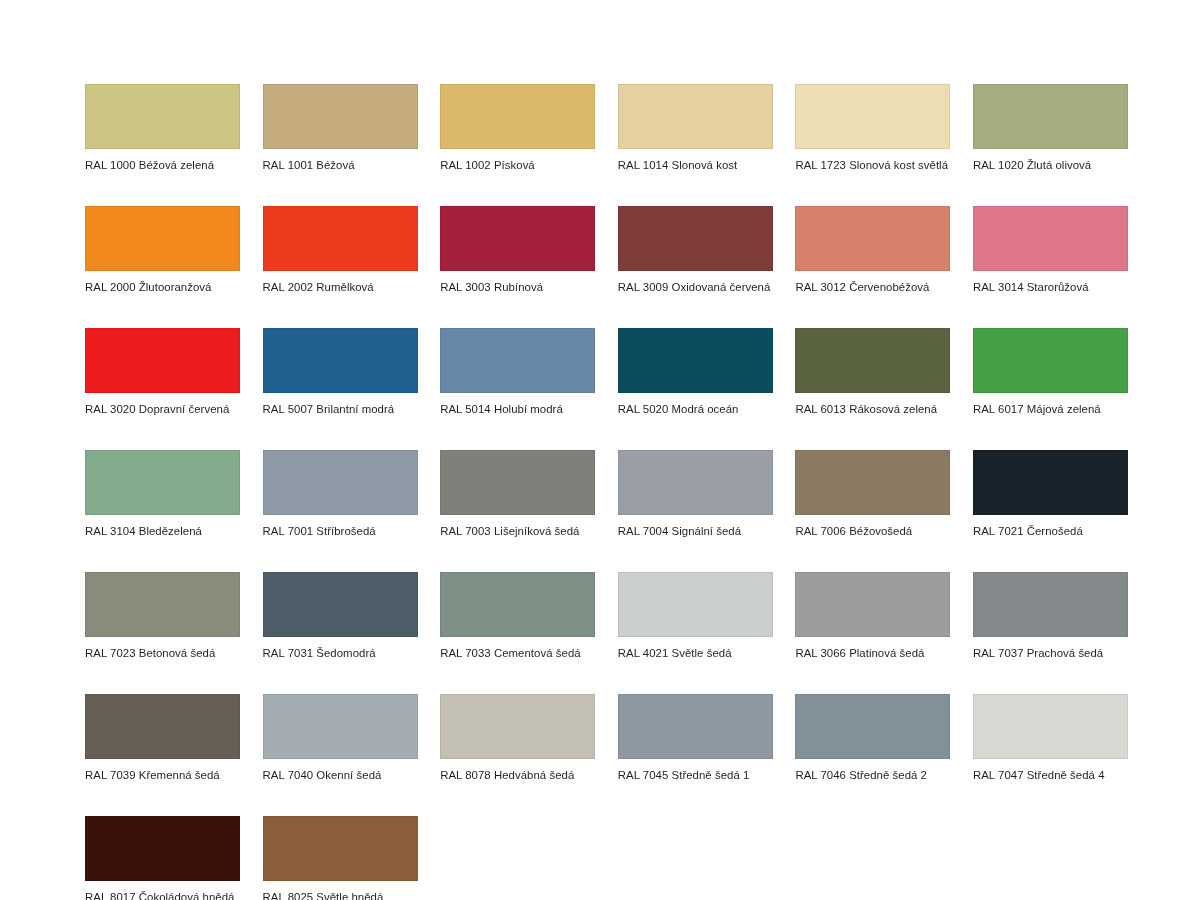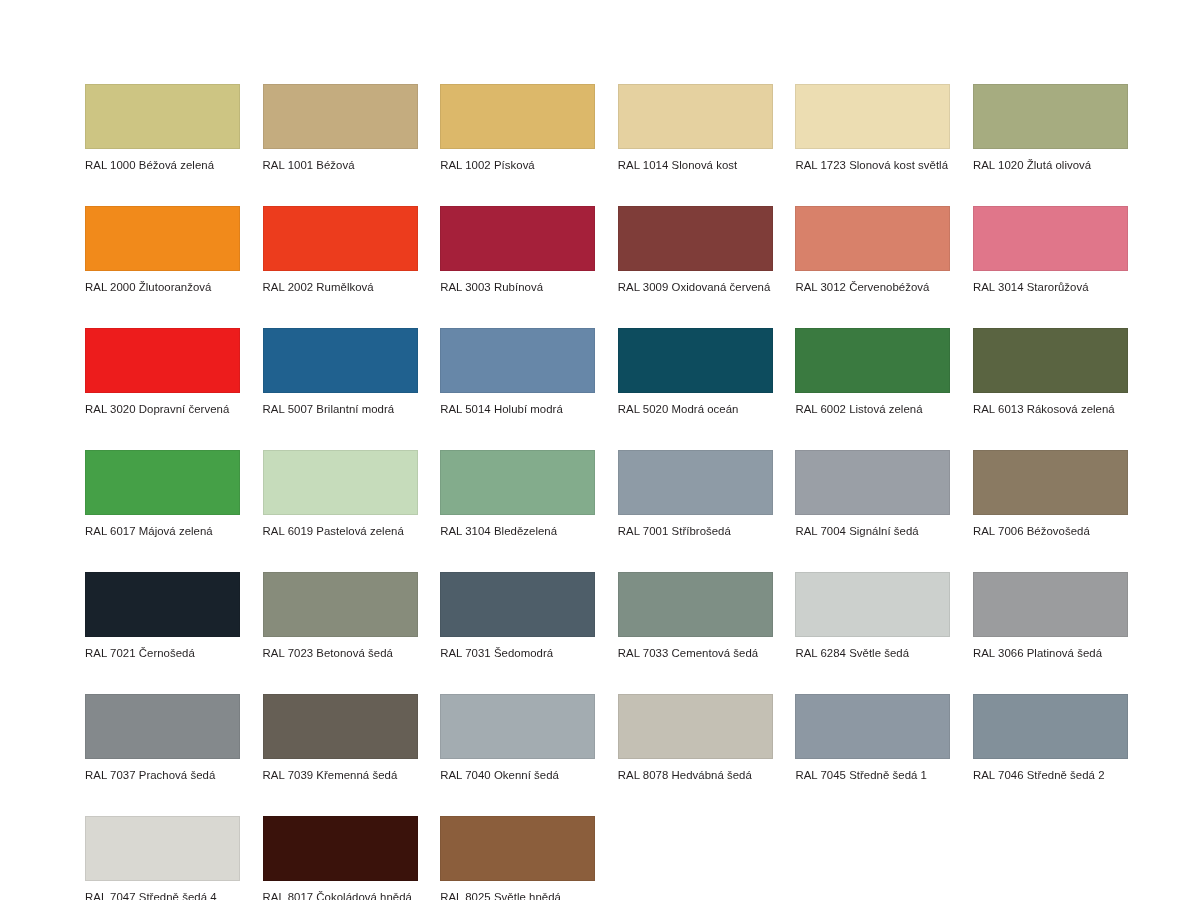--- a/index.html
+++ b/index.html
@@ -112,44 +112,40 @@
       </div>
       <div class="cell">
         <div class="swatch" style="background-color: rgb(103, 135, 168);"></div>
         <div class="caption">RAL 5014 Holubí modrá</div>
       </div>
       <div class="cell">
         <div class="swatch" style="background-color: rgb(13, 76, 94);"></div>
         <div class="caption">RAL 5020 Modrá oceán</div>
       </div>
       <div class="cell">
-        <div class="swatch" style="background-color: rgb(58, 122, 64);"></div>
-        <div class="caption">RAL 6002 Listová zelená</div>
-      </div>
-      <div class="cell">
         <div class="swatch" style="background-color: rgb(90, 100, 65);"></div>
         <div class="caption">RAL 6013 Rákosová zelená</div>
       </div>
       <div class="cell">
         <div class="swatch" style="background-color: rgb(69, 160, 71);"></div>
         <div class="caption">RAL 6017 Májová zelená</div>
       </div>
       <div class="cell">
-        <div class="swatch" style="background-color: rgb(198, 220, 187);"></div>
-        <div class="caption">RAL 6019 Pastelová zelená</div>
-      </div>
-      <div class="cell">
         <div class="swatch" style="background-color: rgb(131, 172, 140);"></div>
         <div class="caption">RAL 3104 Bledězelená</div>
       </div>
       <div class="cell">
         <div class="swatch" style="background-color: rgb(142, 155, 166);"></div>
         <div class="caption">RAL 7001 Stříbrošedá</div>
       </div>
       <div class="cell">
+        <div class="swatch" style="background-color: rgb(128, 128, 122);"></div>
+        <div class="caption">RAL 7003 Lišejníková šedá</div>
+      </div>
+      <div class="cell">
         <div class="swatch" style="background-color: rgb(154, 159, 166);"></div>
         <div class="caption">RAL 7004 Signální šedá</div>
       </div>
       <div class="cell">
         <div class="swatch" style="background-color: rgb(138, 122, 98);"></div>
         <div class="caption">RAL 7006 Béžovošedá</div>
       </div>
       <div class="cell">
         <div class="swatch" style="background-color: rgb(24, 34, 43);"></div>
         <div class="caption">RAL 7021 Černošedá</div>
@@ -161,21 +157,21 @@
       <div class="cell">
         <div class="swatch" style="background-color: rgb(78, 94, 105);"></div>
         <div class="caption">RAL 7031 Šedomodrá</div>
       </div>
       <div class="cell">
         <div class="swatch" style="background-color: rgb(126, 143, 133);"></div>
         <div class="caption">RAL 7033 Cementová šedá</div>
       </div>
       <div class="cell">
         <div class="swatch" style="background-color: rgb(204, 208, 205);"></div>
-        <div class="caption">RAL 6284 Světle šedá</div>
+        <div class="caption">RAL 4021 Světle šedá</div>
       </div>
       <div class="cell">
         <div class="swatch" style="background-color: rgb(155, 156, 158);"></div>
         <div class="caption">RAL 3066 Platinová šedá</div>
       </div>
       <div class="cell">
         <div class="swatch" style="background-color: rgb(132, 137, 140);"></div>
         <div class="caption">RAL 7037 Prachová šedá</div>
       </div>
       <div class="cell">

